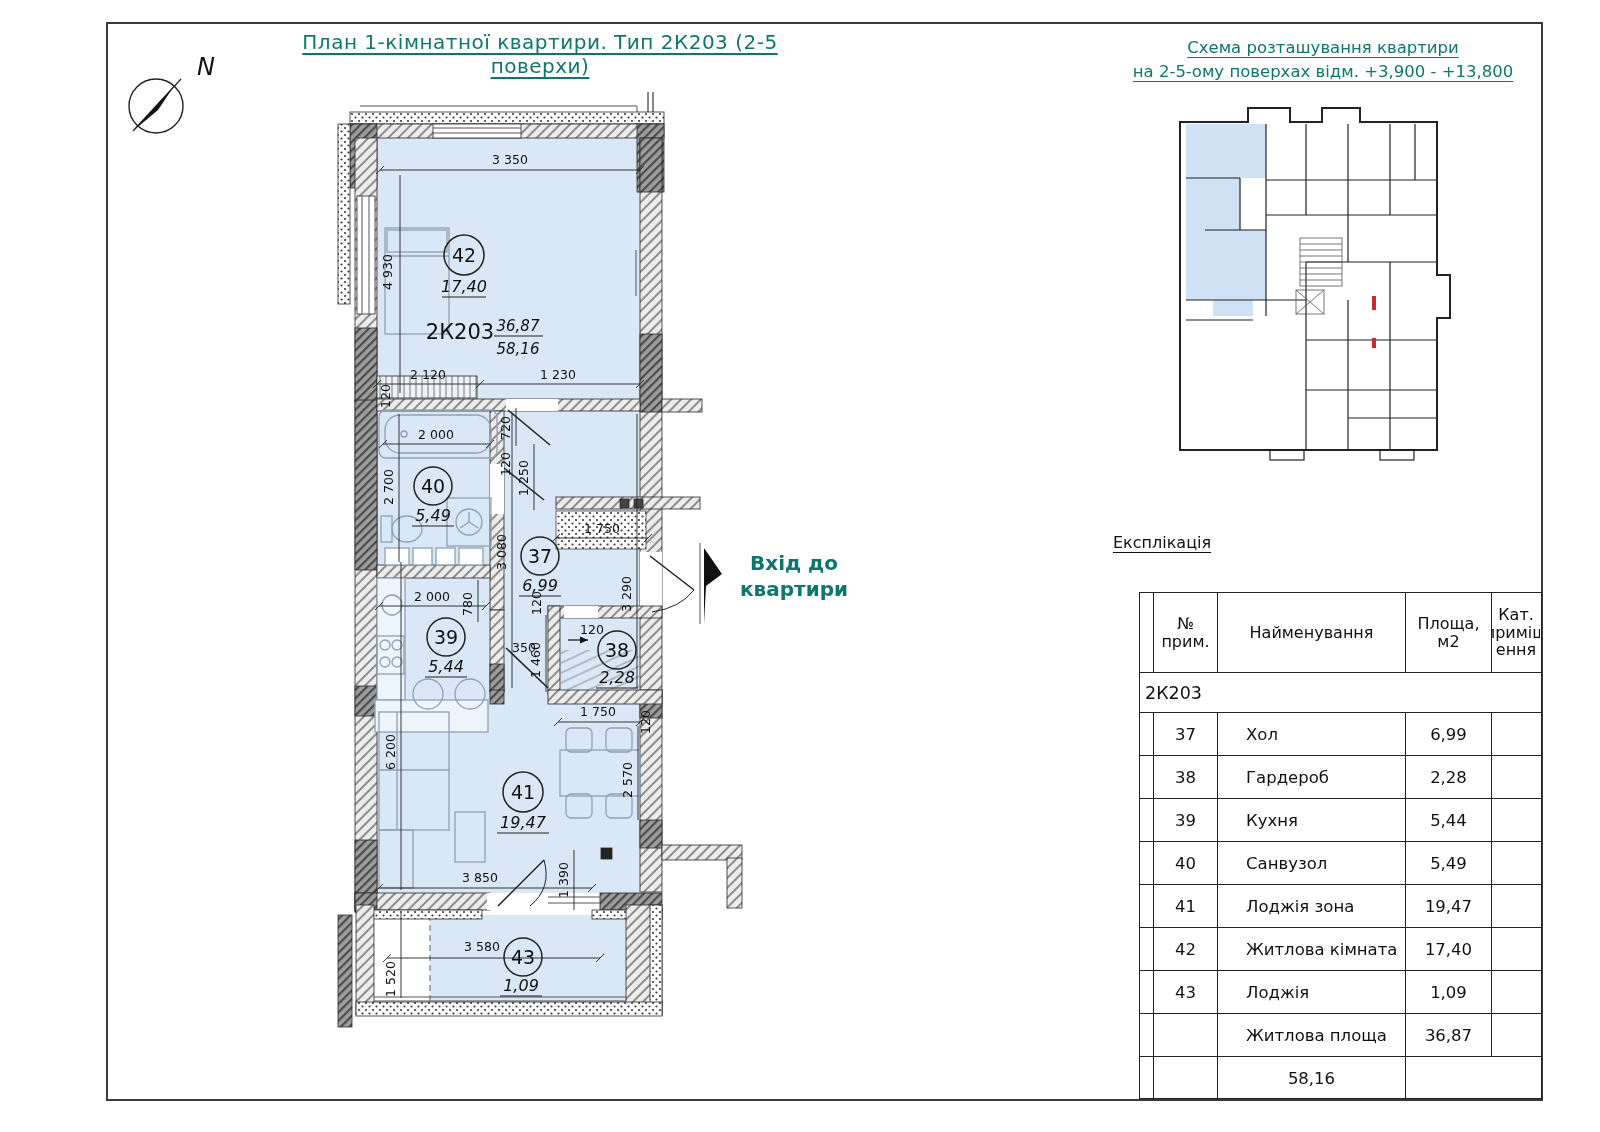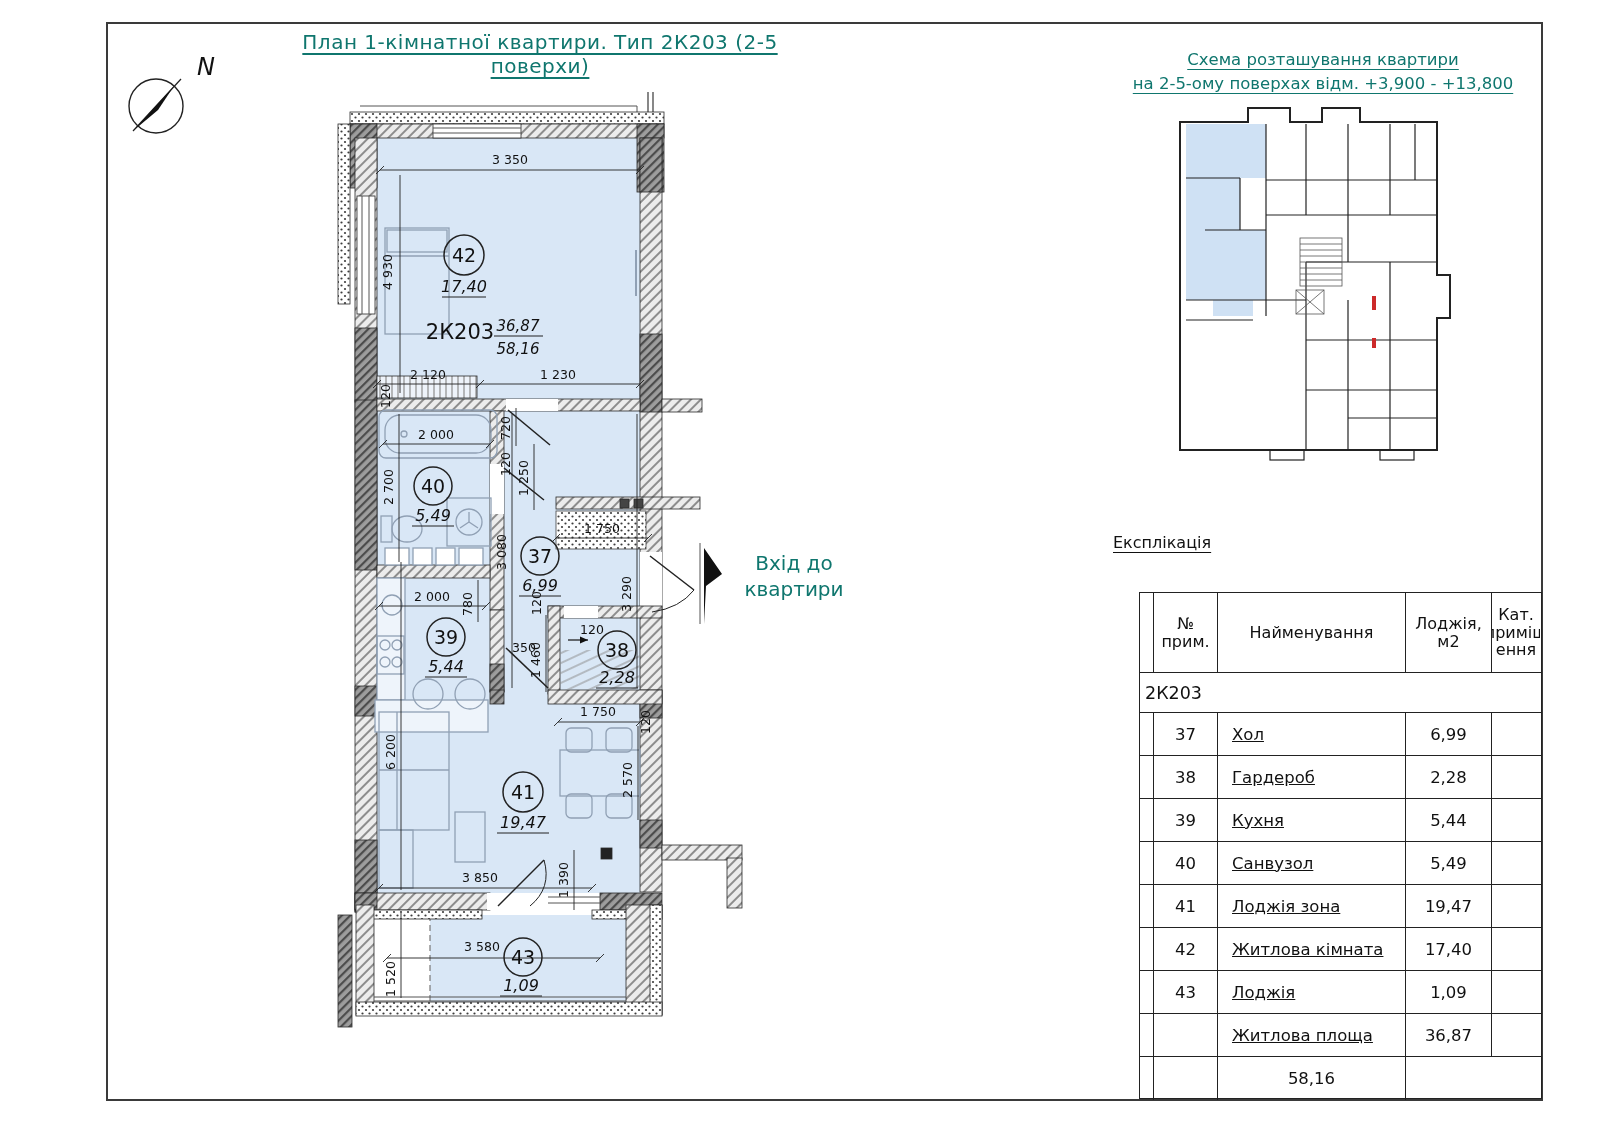--- a/index.html
+++ b/index.html
@@ -4,37 +4,37 @@
 <style>
   html,body{margin:0;padding:0;background:#ffffff;}
   #stage{position:relative;width:1600px;height:1132px;background:#fff;
          font-family:"DejaVu Sans","Liberation Sans",sans-serif;color:#111;overflow:hidden;}
   #sheet-border{position:absolute;left:106px;top:22px;width:1437px;height:1079px;
                 border:2px solid #3a3a3a;box-sizing:border-box;}
   svg{position:absolute;left:0;top:0;}
   .title{position:absolute;text-align:center;color:#0f766e;}
   .u{text-decoration:underline;text-underline-offset:4px;}
   #plan-title{left:250px;top:30px;width:580px;font-size:20px;letter-spacing:0.5px;}
-  #scheme-title{left:1108px;top:48px;width:430px;font-size:16.5px;line-height:1.45;}
-  #entrance-label{left:730px;top:550px;width:128px;font-size:20px;line-height:1.3;text-align:center;}
+  #scheme-title{left:1108px;top:36px;width:430px;font-size:16.5px;line-height:1.45;}
+  #entrance-label{left:730px;top:550px;width:128px;font-size:20px;line-height:1.3;text-align:center;font-weight:bold;}
   #expl-title{position:absolute;left:1113px;top:533px;font-size:16px;}
   
   #expl{position:absolute;left:1139px;top:592px;width:403px;height:507px;
         border:1.6px solid #222;box-sizing:border-box;font-size:16.5px;}
   .erow{display:grid;grid-template-columns:13px 64px 188px 86px 49px;box-sizing:border-box;}
   .erow>div{box-sizing:border-box;display:flex;align-items:center;justify-content:center;
             border-left:1.2px solid #222;overflow:hidden;}
   .erow>div:first-child{border-left:none;}
   .ehead{height:80px;border-bottom:1.4px solid #222;}
   .ehead>div{text-align:center;white-space:pre-line;line-height:1.12;font-size:16px;}
   .egroup{height:40px;border-bottom:1.4px solid #222;display:flex;align-items:center;
           padding-left:5px;box-sizing:border-box;font-size:17.5px;}
   .edata{height:43px;border-bottom:1.2px solid #222;}
   .edata:last-child{border-bottom:none;}
-  .edata .cname{justify-content:flex-start;padding-left:14px;text-decoration:underline;}
+  .edata .cname{justify-content:flex-start;padding-left:28px;}
   
   text{font-family:"DejaVu Sans","Liberation Sans",sans-serif;fill:#111;}
   .dim{font-size:12.5px;}
   .rnum{font-size:19px;}
   .rarea{font-size:16px;font-style:italic;}
   .code{font-size:21px;}
   .frac{font-size:15px;font-style:italic;}
 </style>
 </head>
 <body>
@@ -390,21 +390,21 @@
   </div>
 
   <div id="expl-title" class="u">Експлікація</div>
 
   <div id="expl">
     <div class="erow ehead">
       <div></div>
       <div>№
 прим.</div>
       <div>Найменування</div>
-      <div>Лоджія,
+      <div>Площа,
 м2</div>
       <div>Кат.
 приміщ
 ення</div>
     </div>
     <div class="egroup">2К203</div>
 
     <div class="erow edata">
       <div></div>
       <div>37</div>

